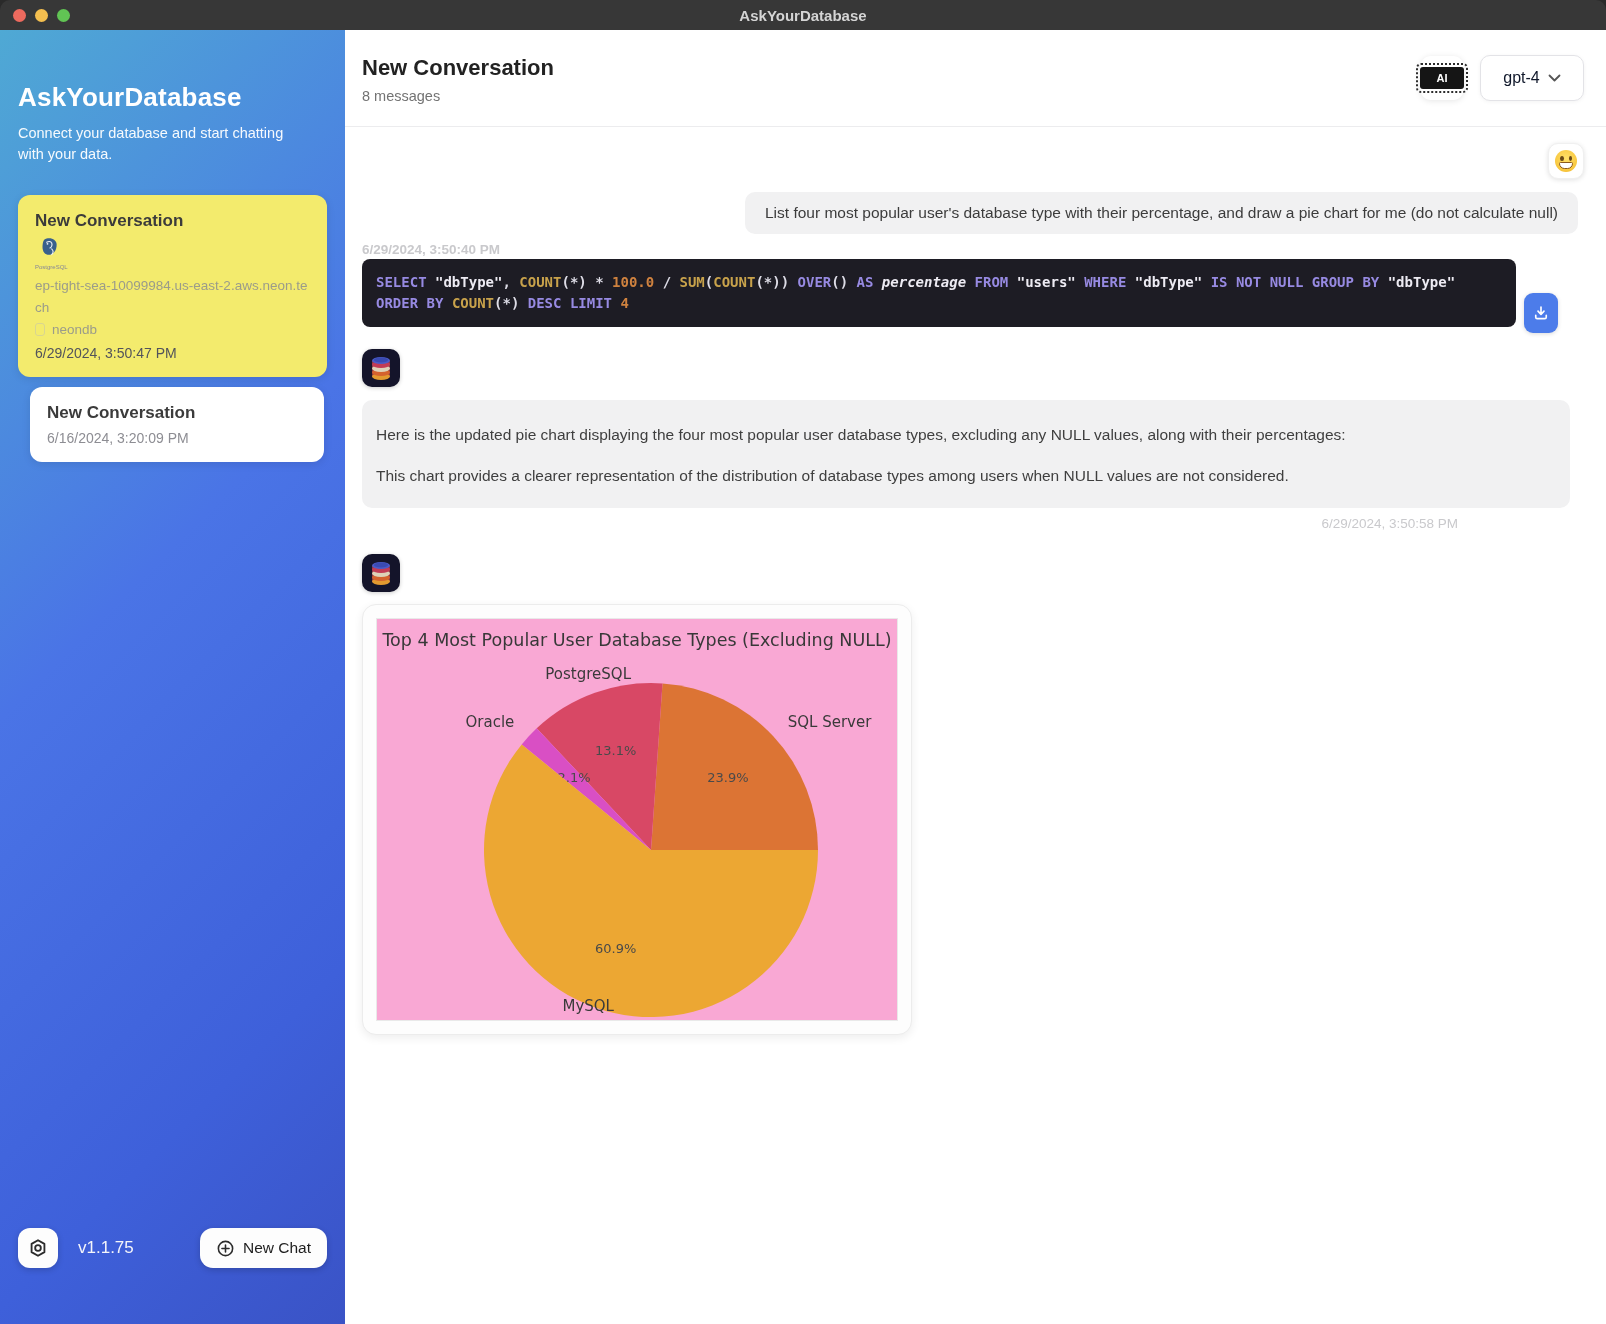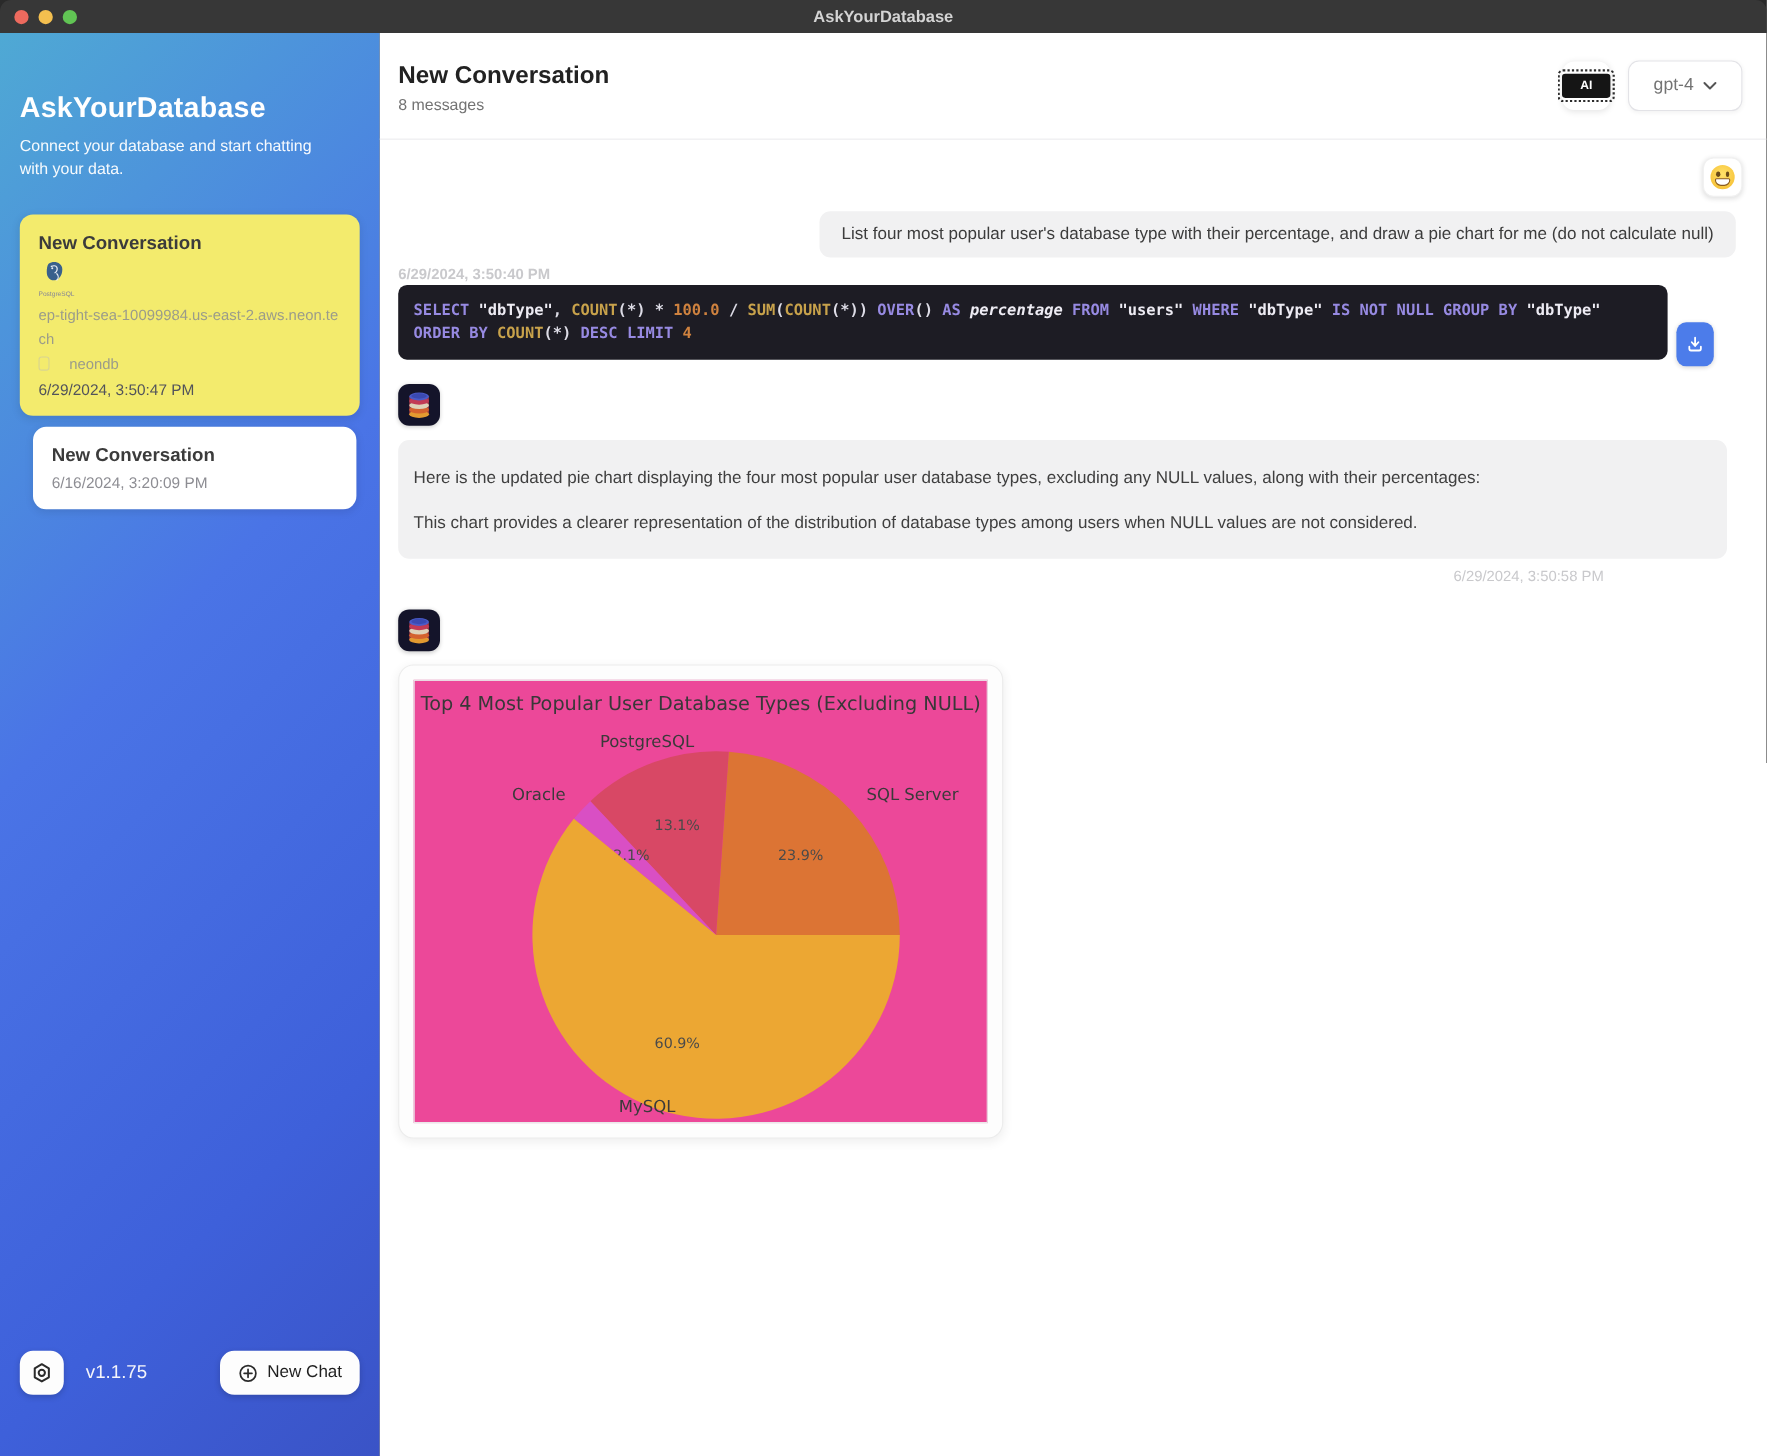--- a/index.html
+++ b/index.html
@@ -19,40 +19,40 @@
   .sidebar { width:345px; flex:none; background:linear-gradient(135deg,#4fa9d4 0%, #4a74e6 42%, #3e60da 78%, #3a53c6 100%); position:relative; padding:0 18px; color:#fff; }
   .brand { margin-top:52px; font-size:26px; font-weight:bold; letter-spacing:.2px; }
   .tagline { margin-top:10px; font-size:14.5px; line-height:1.45; color:rgba(255,255,255,.95); max-width:290px; }
   .conv-card { border-radius:12px; padding:16px 17px; }
   .conv-card.active { margin-top:30px; background:#f3eb6d; color:#3b3b3b; box-shadow:0 2px 8px rgba(0,0,0,.10); }
   .conv-card.plain { margin:10px 3px 0 12px; background:#ffffff; color:#3b3b3b; box-shadow:0 2px 8px rgba(0,0,0,.10); }
   .conv-title { font-size:17px; font-weight:600; color:#3b3b3b; }
   .conv-engine { margin-top:6px; width:30px; text-align:center; }
   .engine-caption { font-size:6px; color:#6a6ca0; opacity:.8; display:block; margin-top:1px; }
   .conv-host { margin-top:5px; font-size:13.5px; line-height:1.6; color:#9b9c8a; word-break:break-all; }
-  .conv-db { margin-top:4px; display:flex; align-items:center; gap:18px; font-size:13.5px; color:#9b9c8a; }
+  .conv-db { margin-top:4px; display:flex; align-items:center; gap:7px; font-size:13.5px; color:#9b9c8a; }
   .db-mini-icon { width:10px; height:13px; border:1.5px solid #c8c7a8; border-radius:3px; opacity:.6; }
   .conv-ts { margin-top:8px; font-size:14px; color:#52535b; }
   .conv-card.plain .conv-ts { color:#8d8d93; margin-top:7px; }
   .side-footer { position:absolute; left:18px; right:18px; bottom:56px; display:flex; align-items:center; }
   .gear-btn { width:40px; height:40px; border-radius:12px; background:#fdfdfd; display:flex; align-items:center; justify-content:center; box-shadow:0 2px 6px rgba(0,0,0,.18); }
   .version { margin-left:20px; font-size:17px; color:#f4f5fa; }
   .newchat-btn { margin-left:auto; height:40px; border-radius:13px; background:#fdfdfd; color:#1f1f1f; display:flex; align-items:center; gap:8px; padding:0 16px; font-size:15.5px; font-weight:500; box-shadow:0 2px 6px rgba(0,0,0,.18); }
 
   
   .main { flex:1; display:flex; flex-direction:column; background:#fff; min-width:0; }
   .m-header { height:97px; flex:none; border-bottom:1px solid #ececee; display:flex; align-items:center; padding:0 22px 0 17px; }
   .m-title-wrap { margin-top:2px; }
   .m-title { font-size:22px; font-weight:bold; color:#222; }
   .m-sub { margin-top:7px; font-size:14.5px; color:#737373; }
   .header-right { margin-left:auto; display:flex; align-items:center; gap:16px; }
   .ai-btn { width:44px; height:44px; border-radius:11px; background:#fff; box-shadow:0 1px 6px rgba(0,0,0,.10); display:flex; align-items:center; justify-content:center; }
   .ai-chip { border:2px dotted #2c2c2c; border-radius:5px; padding:2px; }
   .ai-core { width:44px; height:22px; background:#151515; color:#fff; border-radius:3px; font-size:11px; font-weight:bold; display:flex; align-items:center; justify-content:center; }
-  .model-select { height:46px; min-width:104px; border:1px solid #e3e3e7; border-radius:10px; background:#fff; box-shadow:0 1px 4px rgba(0,0,0,.05); display:flex; align-items:center; justify-content:center; gap:8px; font-size:16px; color:#737373; padding:0 14px; }
+  .model-select { height:46px; min-width:104px; border:1px solid #e3e3e7; border-radius:10px; background:#fff; box-shadow:0 1px 4px rgba(0,0,0,.05); display:flex; align-items:center; justify-content:center; gap:8px; font-size:16px; color:#0f172a; padding:0 14px; }
 
   
   .chat { flex:1; min-height:0; overflow:hidden; padding:0 28px 0 17px; }
   .row-right { display:flex; justify-content:flex-end; }
   .avatar-sq { width:36px; height:36px; border-radius:10px; background:#fff; border:1px solid #f0f0f0; box-shadow:0 1px 5px rgba(0,0,0,.12); display:flex; align-items:center; justify-content:center; margin-right:-6px; }
   .face { width:22px; height:22px; border-radius:50%; background:radial-gradient(circle at 50% 38%, #ffe16a 0%, #f8c63d 70%, #eeb22f 100%); position:relative; }
   .face .eye { position:absolute; top:6px; width:3.5px; height:5px; border-radius:50%; background:#6a4a18; }
   .face .eye.l{left:5px;} .face .eye.r{right:5px;}
   .face .mouth { position:absolute; left:4px; right:4px; bottom:3px; height:7px; background:#fff; border:1.2px solid #8a5a1c; border-radius:2px 2px 7px 7px; }
   .user-bubble-row { margin-top:13px; }
@@ -69,21 +69,21 @@
   .bot-avatar { margin-top:22px; width:38px; height:38px; border-radius:10px; background:#14142a; display:flex; align-items:center; justify-content:center; box-shadow:0 1px 4px rgba(0,0,0,.2); }
   .bot-bubble { margin-top:13px; width:1208px; background:#f1f1f2; border-radius:10px; padding:23px 16px 20px 14px; font-size:15.5px; color:#3f3f3f; line-height:1.55; }
   .db-list { margin:16px 0 0 30px; }
   .db-item { line-height:30px; }
   .db-item b { font-weight:600; color:#333; }
   .bot-outro { margin-top:17px; }
   .bot-ts-row { margin-top:8px; width:1108px; display:flex; justify-content:flex-end; padding-right:12px; }
 
   
   .chart-card { margin-top:12px; width:550px; background:#fdfdfd; border:1px solid #ececec; border-radius:14px; padding:13px; box-shadow:0 3px 10px rgba(0,0,0,.07); }
-  .plot { width:522px; height:403px; background:#ec4899; border:1px solid #e9e9e9; position:relative; font-family:"DejaVu Sans", sans-serif; }
+  .plot { width:522px; height:403px; background:#f9a8d4; border:1px solid #e9e9e9; position:relative; font-family:"DejaVu Sans", sans-serif; }
   .plot-title { position:absolute; top:11px; left:0; right:0; text-align:center; font-size:17.5px; color:#383838; }
   .plot svg { position:absolute; left:0; top:0; }
 
   
   .composer-zone { flex:none; height:164px; border-top:1px solid #e8e8ea; background:#fbfbfc; padding:3px 13px 0 17px; }
   .composer { position:relative; height:135px; background:#fff; border:1.5px solid #b6c0ee; border-radius:10px; }
   .composer textarea { position:absolute; inset:0; border:none; outline:none; resize:none; background:transparent; padding:13px 16px; font-family:"Liberation Sans", sans-serif; font-size:16px; color:#333; }
   .composer textarea::placeholder { color:#9a9aa0; }
   .send-btn { position:absolute; right:15px; bottom:13px; width:81px; height:44px; border-radius:12px; background:#4a74e8; color:#fff; font-size:16px; display:flex; align-items:center; justify-content:center; gap:7px; box-shadow:0 2px 6px rgba(0,0,0,.15); }
 

